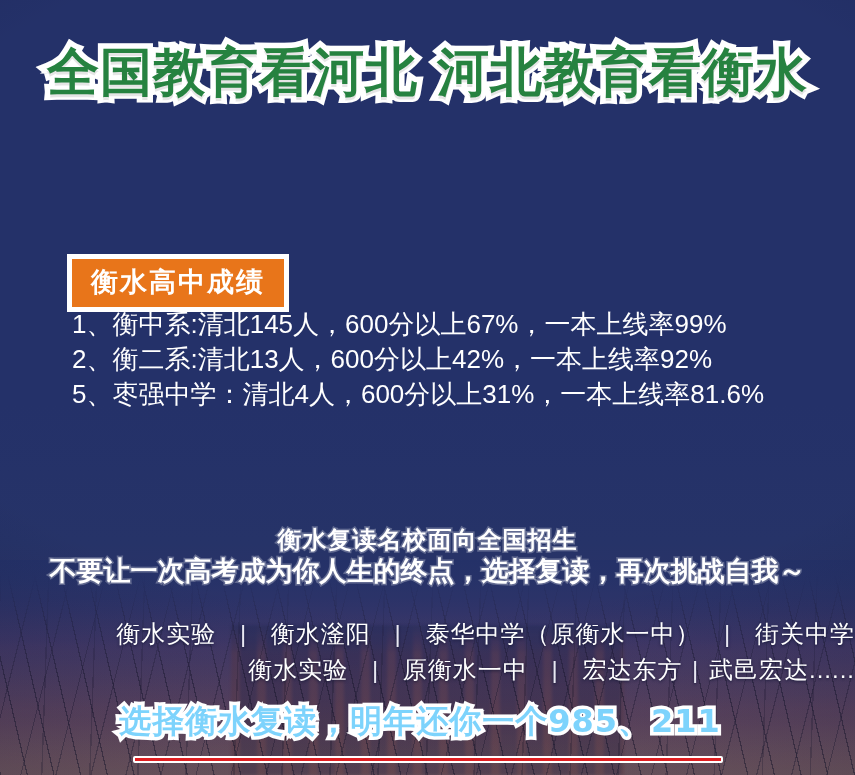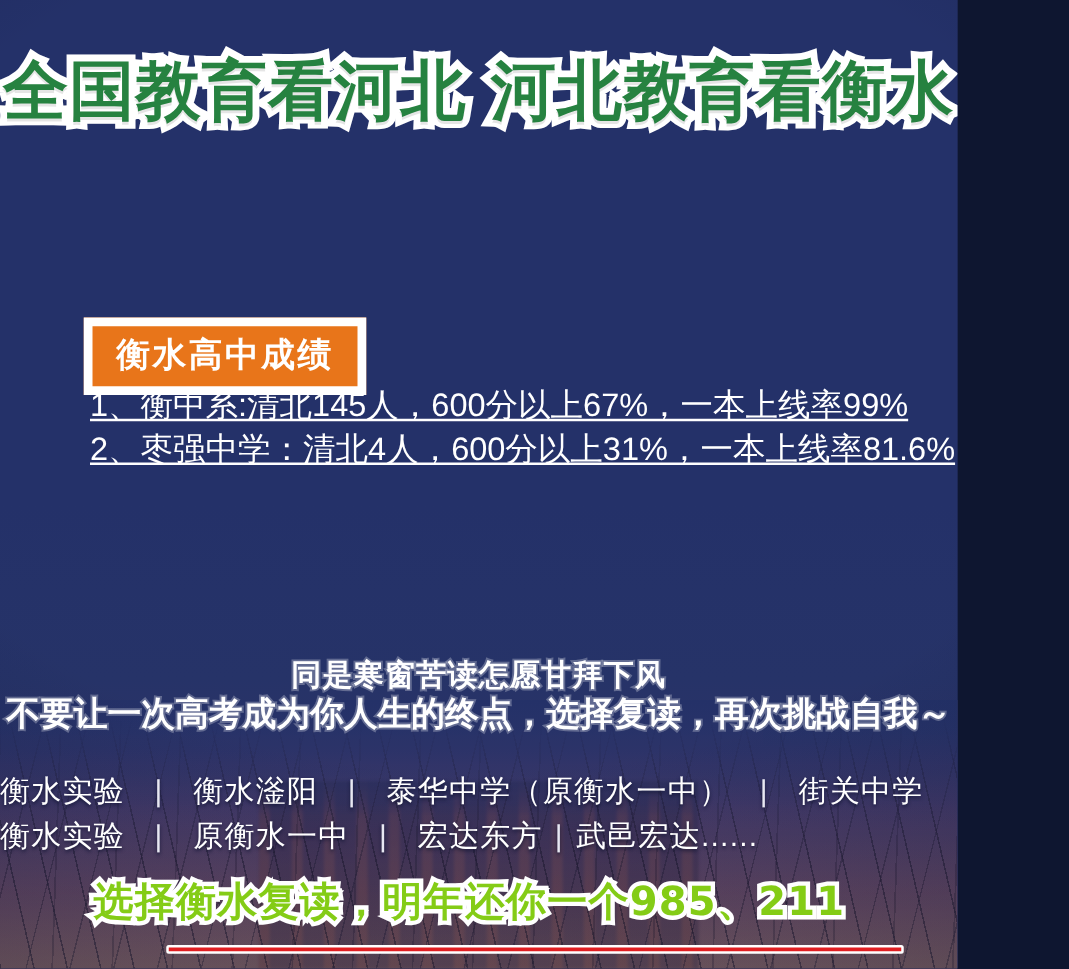--- a/index.html
+++ b/index.html
@@ -6,21 +6,21 @@
   html, body {
     margin: 0;
     padding: 0;
     background: #0e1630;
   }
   body {
     font-family: "Liberation Sans", "DejaVu Sans", sans-serif;
   }
   .poster {
     position: relative;
-    width: 766px;
+    width: 855px;
     height: 775px;
     overflow: hidden;
     background: #26336b;
   }
 
   
   .bg-base {
     position: absolute;
     inset: 0;
     background: linear-gradient(180deg,
@@ -122,38 +122,37 @@
   .badge {
     position: absolute;
     left: 67px;
     top: 254px;
     padding: 5px 19px 7px 19px;
     background: #e8751a;
     color: #ffffff;
     font-size: 27px;
     font-weight: bold;
     letter-spacing: 2px;
-    border: 7px solid #ffffff;
+    border: 5px solid #ffffff;
   }
 
   
   .list {
     position: absolute;
     left: 72px;
     top: 307px;
     right: 20px;
   }
   .list-item {
     color: #ffffff;
     font-size: 26px;
     line-height: 35px;
     letter-spacing: 0px;
     white-space: nowrap;
     font-family: "Liberation Sans", "DejaVu Sans", sans-serif;
-    text-decoration: underline;
   }
 
   
   .slogan {
     position: absolute;
     left: 0;
     right: 0;
     text-align: center;
     color: #ffffff;
     font-weight: bold;
@@ -171,21 +170,21 @@
     font-size: 27px;
     letter-spacing: 0px;
   }
 
   
   .schools {
     position: absolute;
     left: 0;
     right: 0;
     top: 616px;
-    text-align: left;
+    text-align: right;
   }
   .school-row {
     color: #ffffff;
     font-size: 24px;
     line-height: 36px;
     letter-spacing: 1px;
     white-space: nowrap;
     text-shadow: 0 1px 3px rgba(16,20,50,0.85);
   }
   .school-row .sep {
@@ -201,21 +200,21 @@
 
   
   .cta {
     position: absolute;
     left: 0;
     right: 15px;
     top: 700px;
     text-align: center;
     font-size: 32px;
     font-weight: bold;
-    color: #84cc16;
+    color: #7dd3fc;
     letter-spacing: 1px;
     white-space: nowrap;
     -webkit-text-stroke: 7px #ffffff;
     paint-order: stroke fill;
     font-family: "DejaVu Sans", "Liberation Sans", sans-serif;
   }
   .cta-rule {
     position: absolute;
     left: 133px;
     width: 590px;
@@ -241,24 +240,25 @@
 
   <div class="content">
 
     <div class="headline headline-1">全国教育看河北 河北教育看衡水</div>
 
 
     <div class="badge">衡水高中成绩</div>
 
     <div class="list">
       <div class="list-item">1、衡中系:清北145人，600分以上67%，一本上线率99%</div>
-      <div class="list-item">2、枣强中学：清北4人，600分以上31%，一本上线率81.6%</div>
+      <div class="list-item">2、衡二系:清北13人，600分以上42%，一本上线率92%</div>
+      <div class="list-item">5、枣强中学：清北4人，600分以上31%，一本上线率81.6%</div>
     </div>
 
-    <div class="slogan slogan-1">同是寒窗苦读怎愿甘拜下风</div>
+    <div class="slogan slogan-1">衡水复读名校面向全国招生</div>
 
     <div class="slogan slogan-2">不要让一次高考成为你人生的终点，选择复读，再次挑战自我～</div>
 
     <div class="schools">
       <div class="school-row">
         <span>衡水实验</span>
         <span class="sep">|</span>
         <span>衡水滏阳</span>
         <span class="sep">|</span>
         <span>泰华中学（原衡水一中）</span>

